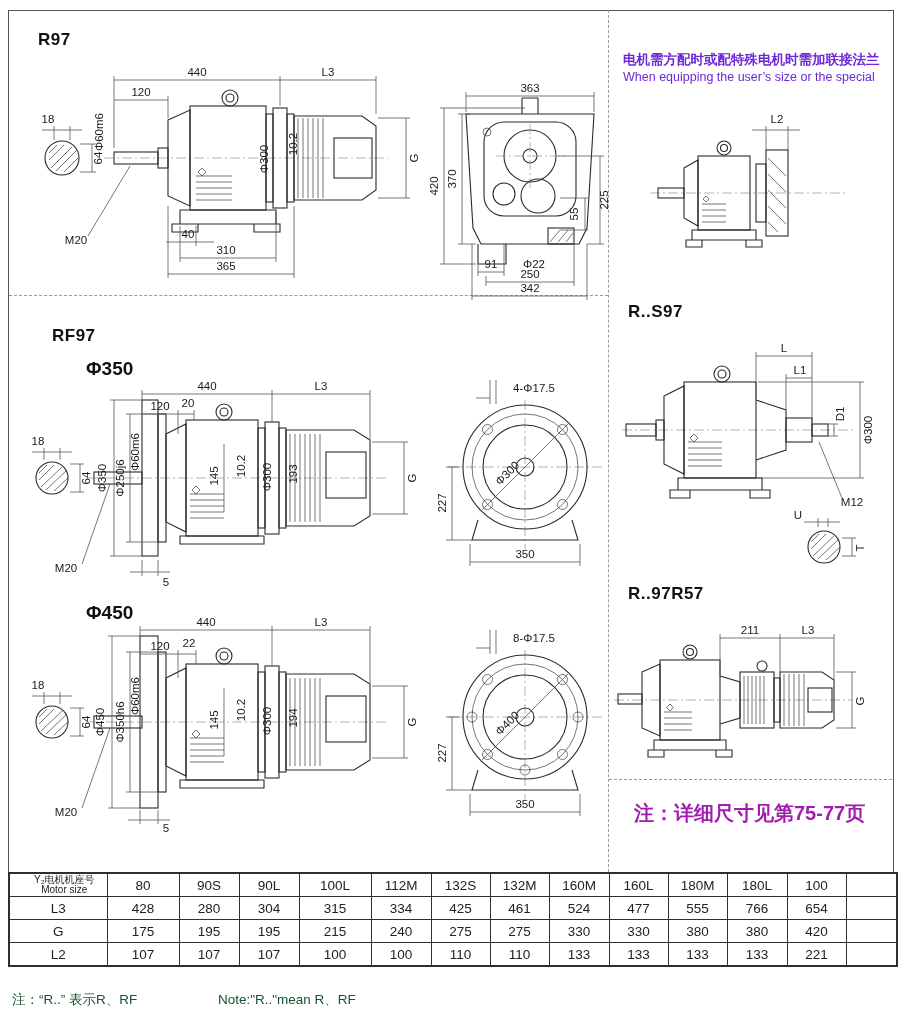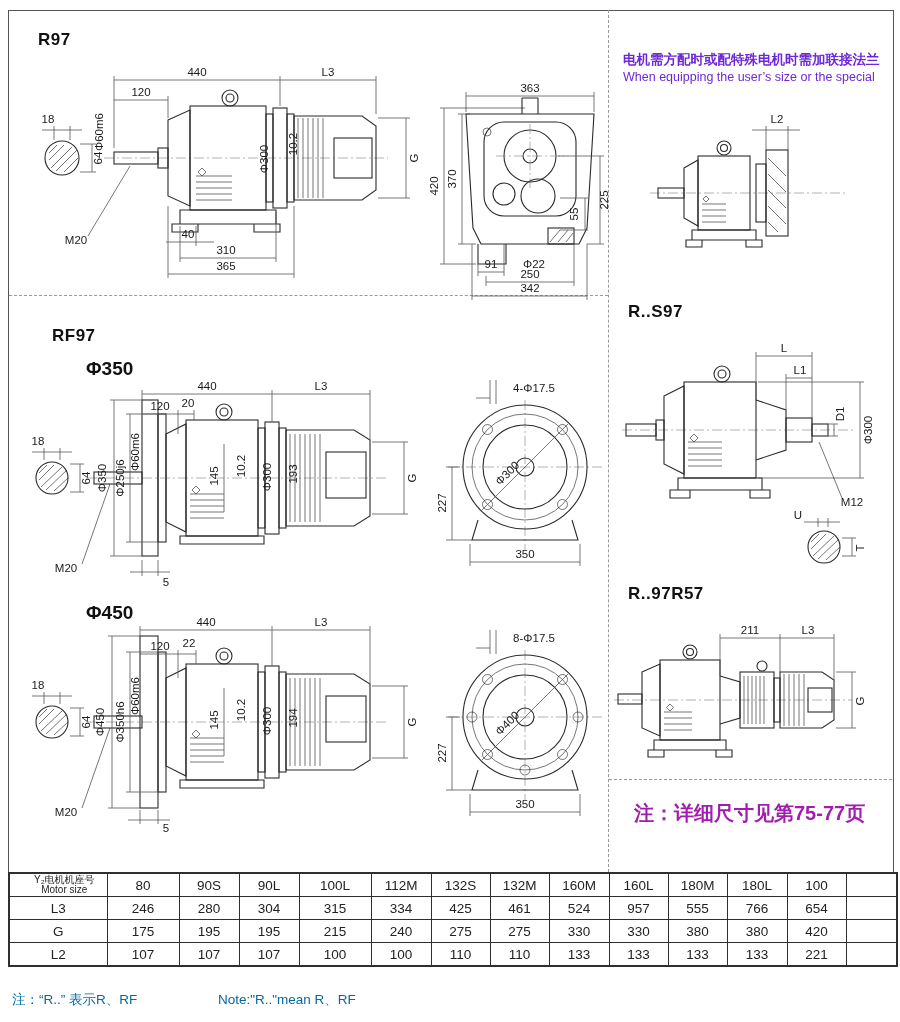--- a/index.html
+++ b/index.html
@@ -20,21 +20,21 @@
   svg .ol{fill:none;stroke:#2b2b2b;stroke-width:1.1;}
   svg .th{fill:none;stroke:#2b2b2b;stroke-width:.65;}
   svg .dl{fill:none;stroke:#555;stroke-width:.8;}
   svg .cl{fill:none;stroke:#888;stroke-width:.65;stroke-dasharray:10 3 2 3;}
   svg text{font-family:"Liberation Sans",sans-serif;font-size:11.5px;fill:#1a1a1a;}
   #spec-table{left:8px;top:872px;}
   #spec-table table{border-collapse:collapse;table-layout:fixed;width:885px;border:2px solid #2f2f2f;}
   #spec-table td{border:1px solid #2f2f2f;text-align:center;vertical-align:middle;
                  font-size:13.5px;color:#222;padding:0;height:22px;overflow:hidden;white-space:nowrap;}
   #spec-table td.hdr{font-size:10px;line-height:10.5px;padding-left:12px;}
-  .footnote{font-size:13.5px;color:#0369a1;top:991px;}
+  .footnote{font-size:13.5px;color:#14532d;top:991px;}
 </style>
 </head>
 <body>
 
 <div id="page">
   <div class="abs" id="frame"></div>
   <div class="abs vdash"></div>
   <div class="abs hdash1"></div>
   <div class="abs hdash2"></div>
 
@@ -410,29 +410,29 @@
         <td>132M</td>
         <td>160M</td>
         <td>160L</td>
         <td>180M</td>
         <td>180L</td>
         <td>100</td>
         <td></td>
       </tr>
       <tr>
         <td>L3</td>
-        <td colspan="2">246</td>
+        <td colspan="2">428</td>
         <td>280</td>
         <td>304</td>
         <td colspan="2">315</td>
         <td>334</td>
         <td>425</td>
         <td>461</td>
         <td>524</td>
-        <td>957</td>
+        <td>477</td>
         <td>555</td>
         <td>766</td>
         <td>654</td>
         <td></td>
       </tr>
       <tr>
         <td>G</td>
         <td colspan="2">175</td>
         <td>195</td>
         <td>195</td>

